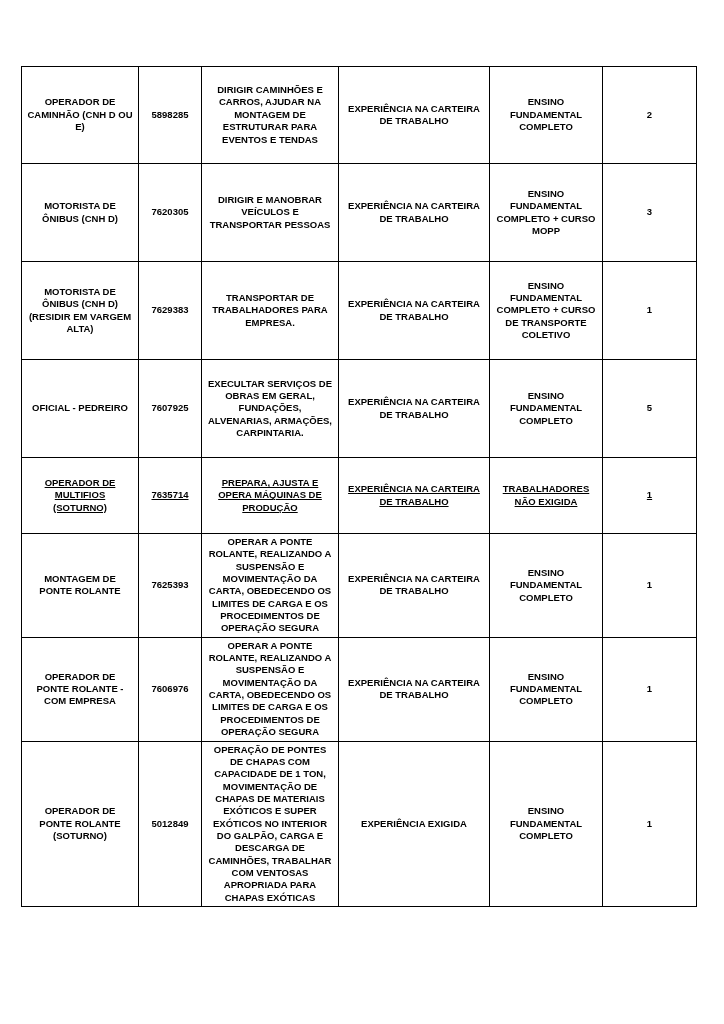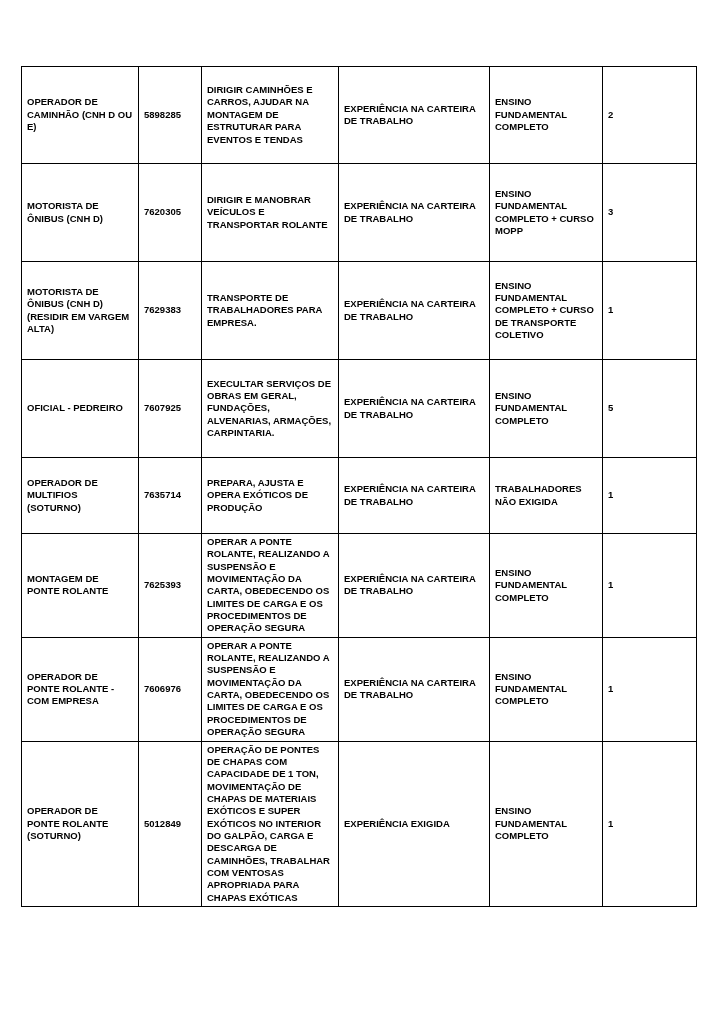--- a/index.html
+++ b/index.html
@@ -21,20 +21,21 @@
   table.jobs {
     position: absolute;
     left: 21px;
     top: 66px;
     width: 675px;
     border-collapse: collapse;
     table-layout: fixed;
   }
   table.jobs td {
     border: 1px solid #000000;
+    text-align: center;
     vertical-align: middle;
     font-weight: bold;
     font-size: 9.5px;
     line-height: 1.3;
     color: #000000;
     padding: 2px 5px;
     overflow: hidden;
     word-wrap: break-word;
   }
 </style>
@@ -56,45 +57,45 @@
           <td>OPERADOR DE CAMINHÃO (CNH D OU E)</td>
           <td>5898285</td>
           <td>DIRIGIR CAMINHÕES E CARROS, AJUDAR NA MONTAGEM DE ESTRUTURAR PARA EVENTOS E TENDAS</td>
           <td>EXPERIÊNCIA NA CARTEIRA DE TRABALHO</td>
           <td>ENSINO FUNDAMENTAL COMPLETO</td>
           <td>2</td>
         </tr>
         <tr style="height: 98px;">
           <td>MOTORISTA DE ÔNIBUS (CNH D)</td>
           <td>7620305</td>
-          <td>DIRIGIR E MANOBRAR VEÍCULOS E TRANSPORTAR ROLANTE</td>
+          <td>DIRIGIR E MANOBRAR VEÍCULOS E TRANSPORTAR PESSOAS</td>
           <td>EXPERIÊNCIA NA CARTEIRA DE TRABALHO</td>
           <td>ENSINO FUNDAMENTAL COMPLETO + CURSO MOPP</td>
           <td>3</td>
         </tr>
         <tr style="height: 98px;">
           <td>MOTORISTA DE ÔNIBUS (CNH D) (RESIDIR EM VARGEM ALTA)</td>
           <td>7629383</td>
-          <td>TRANSPORTE DE TRABALHADORES PARA EMPRESA.</td>
+          <td>TRANSPORTAR DE TRABALHADORES PARA EMPRESA.</td>
           <td>EXPERIÊNCIA NA CARTEIRA DE TRABALHO</td>
           <td>ENSINO FUNDAMENTAL COMPLETO + CURSO DE TRANSPORTE COLETIVO</td>
           <td>1</td>
         </tr>
         <tr style="height: 98px;">
           <td>OFICIAL - PEDREIRO</td>
           <td>7607925</td>
           <td>EXECULTAR SERVIÇOS DE OBRAS EM GERAL, FUNDAÇÕES, ALVENARIAS, ARMAÇÕES, CARPINTARIA.</td>
           <td>EXPERIÊNCIA NA CARTEIRA DE TRABALHO</td>
           <td>ENSINO FUNDAMENTAL COMPLETO</td>
           <td>5</td>
         </tr>
-        <tr style="height: 76px;">
+        <tr style="height: 76px; text-decoration: underline;">
           <td>OPERADOR DE MULTIFIOS (SOTURNO)</td>
           <td>7635714</td>
-          <td>PREPARA, AJUSTA E OPERA EXÓTICOS DE PRODUÇÃO</td>
+          <td>PREPARA, AJUSTA E OPERA MÁQUINAS DE PRODUÇÃO</td>
           <td>EXPERIÊNCIA NA CARTEIRA DE TRABALHO</td>
           <td>TRABALHADORES NÃO EXIGIDA</td>
           <td>1</td>
         </tr>
         <tr style="height: 93px;">
           <td>MONTAGEM DE PONTE ROLANTE</td>
           <td>7625393</td>
           <td>OPERAR A PONTE ROLANTE, REALIZANDO A SUSPENSÃO E MOVIMENTAÇÃO DA CARTA, OBEDECENDO OS LIMITES DE CARGA E OS PROCEDIMENTOS DE OPERAÇÃO SEGURA</td>
           <td>EXPERIÊNCIA NA CARTEIRA DE TRABALHO</td>
           <td>ENSINO FUNDAMENTAL COMPLETO</td>

